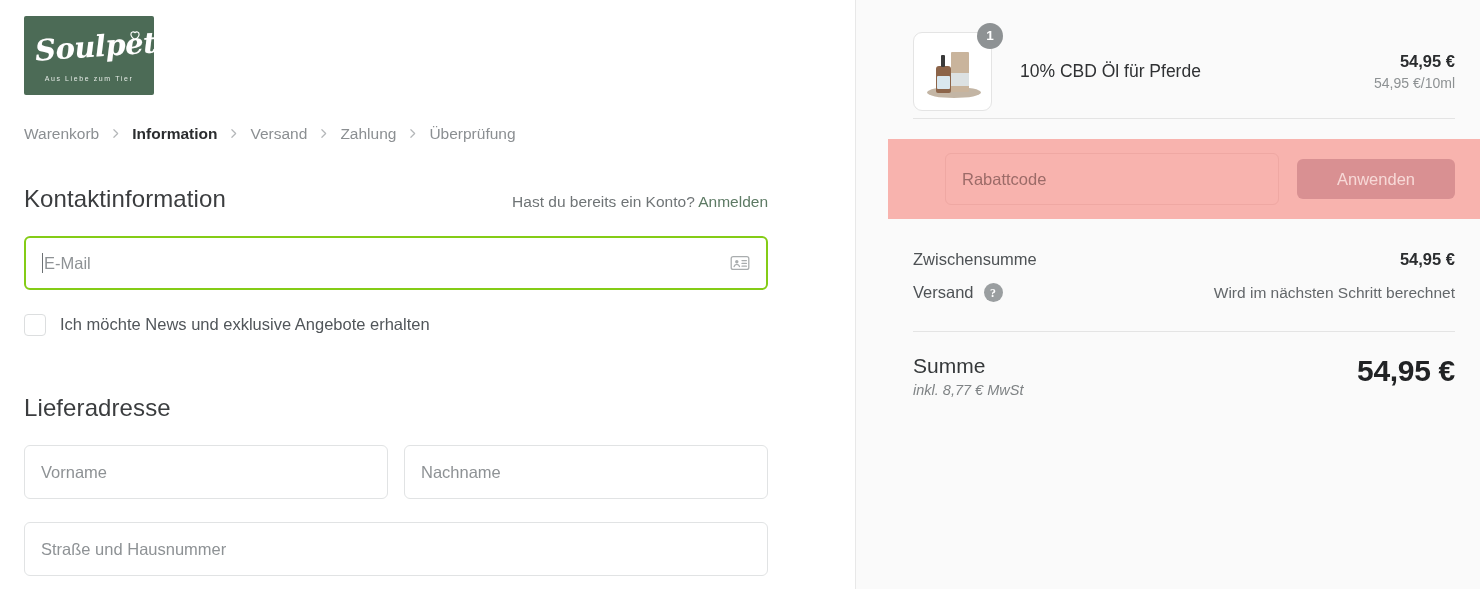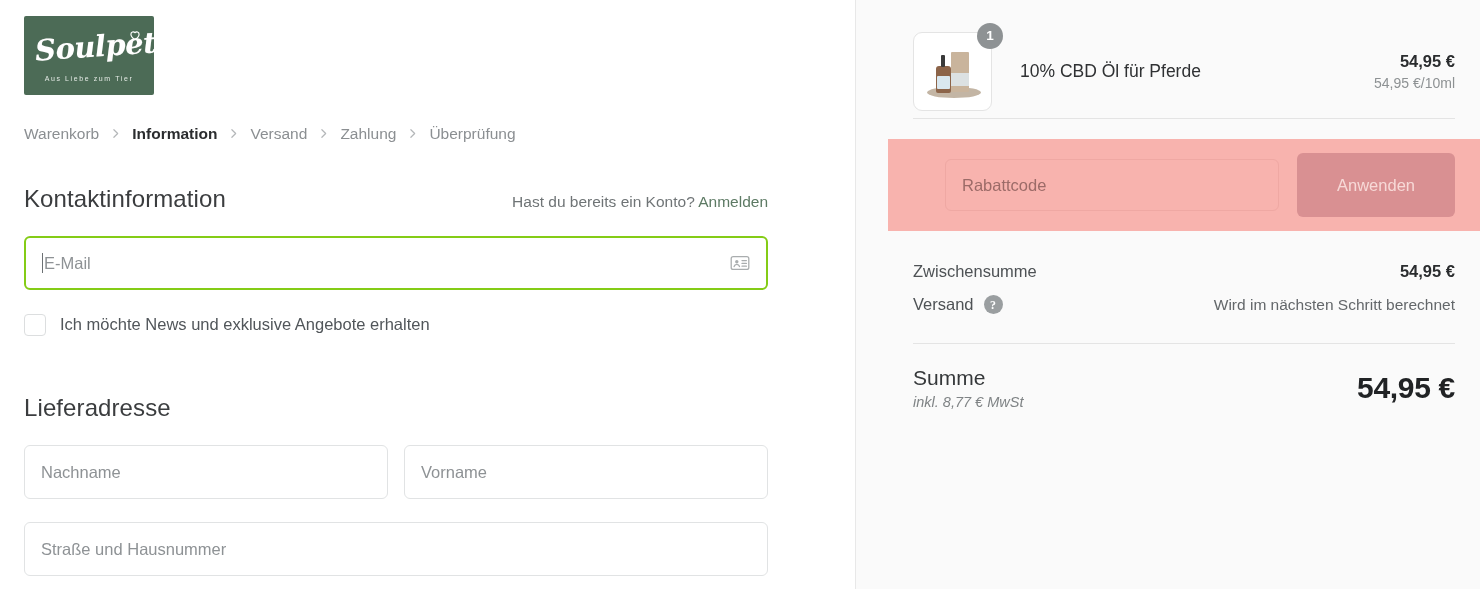--- a/index.html
+++ b/index.html
@@ -327,21 +327,21 @@
     background: transparent;
     display: flex;
     align-items: center;
     padding: 0 16px;
     font-size: 16.5px;
     color: #9c6b68;
   }
   .discount-btn {
     flex: 0 0 auto;
     width: 158px;
-    height: 64px;
+    height: 40px;
     border-radius: 6px;
     background: #d99092;
     color: #f7d9d7;
     font-size: 16.5px;
     display: flex;
     align-items: center;
     justify-content: center;
     cursor: pointer;
     border: none;
     font-family: inherit;
@@ -384,21 +384,21 @@
     justify-content: center;
     cursor: pointer;
     line-height: 1;
     font-family: "Liberation Serif", serif;
   }
 
   .divider-2 { margin-top: 22px; }
 
   .grand {
     display: flex;
-    align-items: center;
+    align-items: flex-start;
     justify-content: space-between;
     margin-top: 22px;
   }
   .grand-label {
     font-size: 21px;
     color: #35383a;
     line-height: 1.15;
   }
   .grand-sub {
     font-size: 14.5px;
@@ -484,24 +484,24 @@
 
       <div class="checkbox-row">
         <span class="checkbox"></span>
         <span class="checkbox-label">Ich möchte News und exklusive Angebote erhalten</span>
       </div>
 
       <h2 class="section-title ship-title">Lieferadresse</h2>
 
       <div class="row2">
         <div class="field">
+          <span class="placeholder">Vorname</span>
+        </div>
+        <div class="field">
           <span class="placeholder">Nachname</span>
-        </div>
-        <div class="field">
-          <span class="placeholder">Vorname</span>
         </div>
       </div>
 
       <div class="field">
         <span class="placeholder">Straße und Hausnummer</span>
       </div>
 
     </div>
   </div>
 

